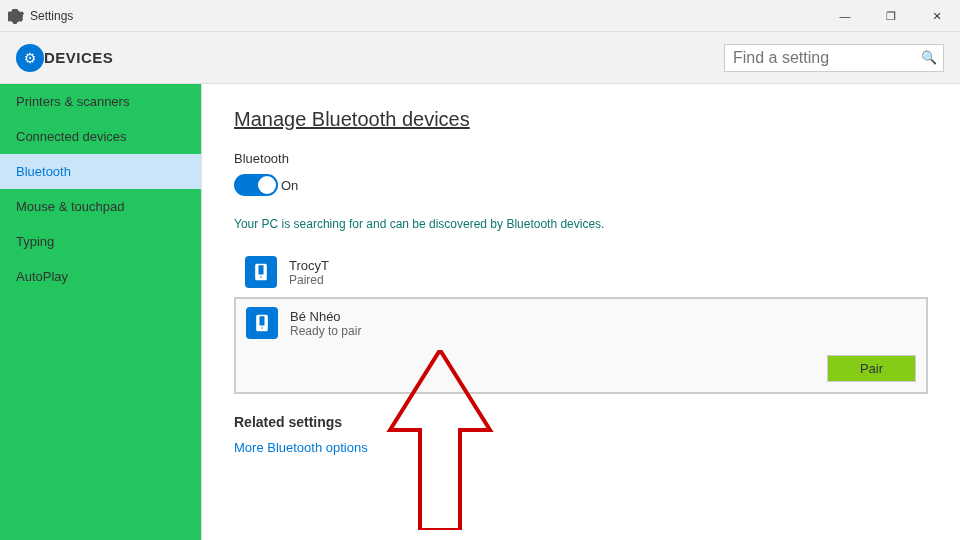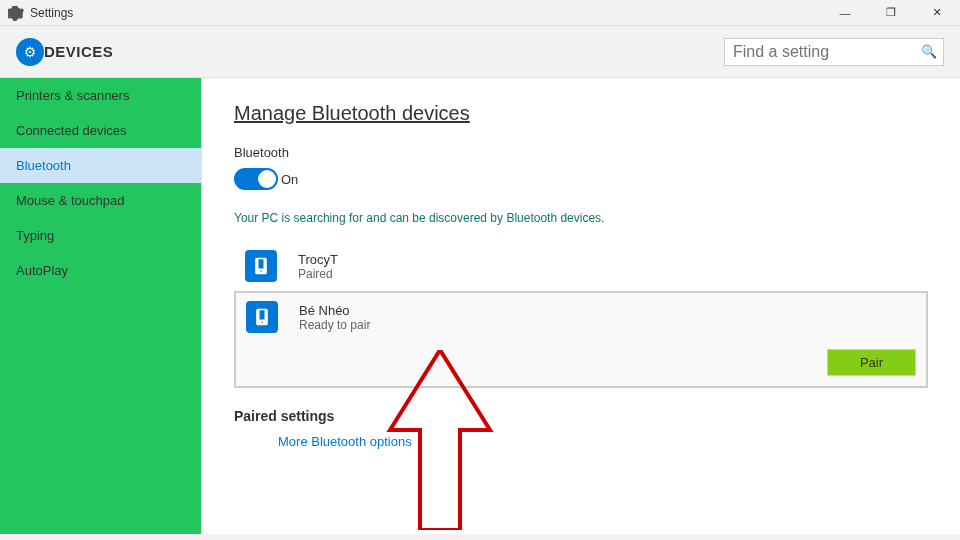--- a/index.html
+++ b/index.html
@@ -8,24 +8,23 @@
       height: 540px;
       font-family: 'Segoe UI', Tahoma, Geneva, Verdana, sans-serif;
       font-size: 13px;
       background: #f2f2f2;
       overflow: hidden;
     }
 
     
     .titlebar {
       display: flex;
-      align-items: center;
       justify-content: space-between;
       background: #f2f2f2;
-      height: 26px;
+      height: 32px;
       padding: 0 0 0 8px;
       border-bottom: 1px solid #e0e0e0;
     }
     .titlebar-left {
       display: flex;
       align-items: center;
       gap: 6px;
     }
     .titlebar-icon {
       width: 16px;
@@ -205,21 +204,20 @@
       display: flex;
       align-items: center;
       justify-content: center;
       flex-shrink: 0;
     }
     .device-icon svg {
       fill: white;
     }
     .device-info {
       flex: 1;
-      margin-left: 9px;
     }
     .device-name {
       font-size: 13px;
       color: #333;
       font-weight: 500;
     }
     .device-status {
       font-size: 12px;
       color: #666;
     }
@@ -252,21 +250,20 @@
       font-size: 14px;
       font-weight: 600;
       color: #333;
       margin-bottom: 10px;
     }
     .related-link {
       color: #0078d7;
       font-size: 13px;
       text-decoration: none;
       cursor: pointer;
-      margin-left: 44px;
     }
 
     
     .arrow-container {
       position: absolute;
       left: 360px;
       top: 350px;
       pointer-events: none;
     }
     .arrow-svg {
@@ -384,21 +381,21 @@
             </div>
           </div>
           <div class="device-action-row">
             <button class="pair-button">Pair</button>
           </div>
         </div>
 
       </div>
 
       <div>
-        <div class="related-settings-title">Paired settings</div>
+        <div class="related-settings-title">Related settings</div>
         <a class="related-link">More Bluetooth options</a>
       </div>
 
     </main>
   </div>
 </div>
 
 <div class="arrow-container">
   <svg class="arrow-svg" viewBox="0 0 160 180">
     <polygon points="80,0 130,80 100,80 100,180 60,180 60,80 30,80" fill="none" stroke="#cc0000" stroke-width="4"></polygon>

